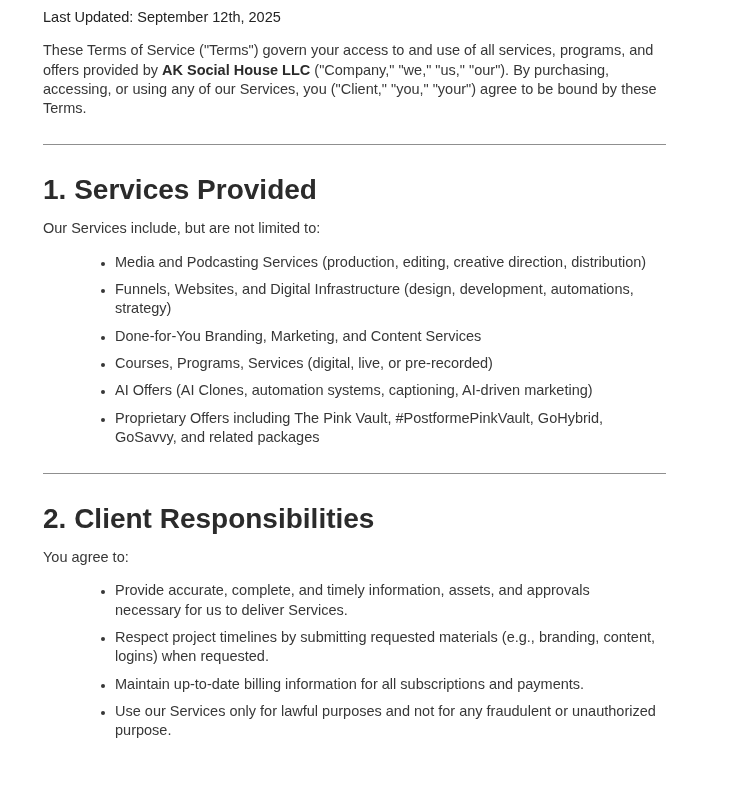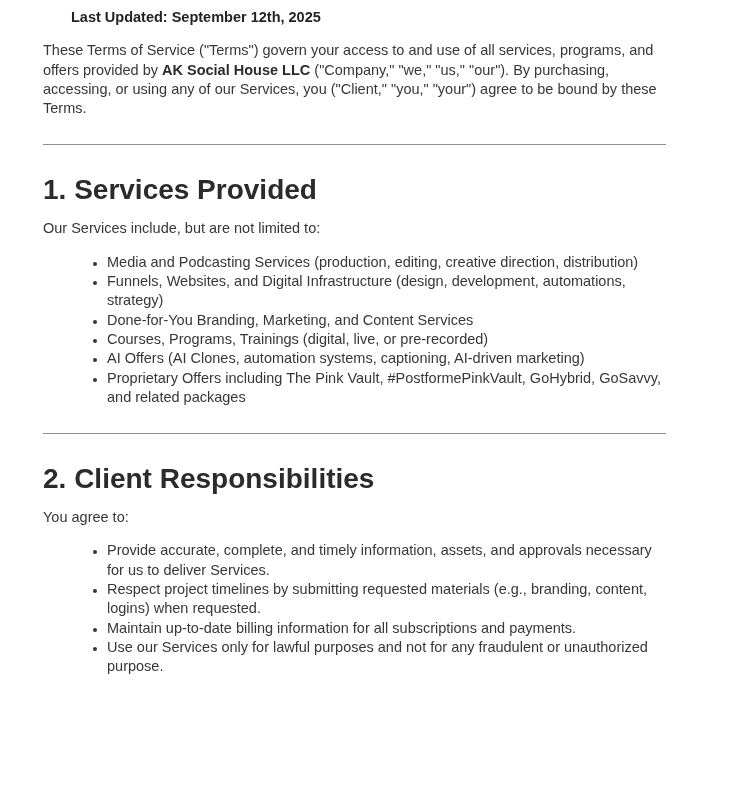--- a/index.html
+++ b/index.html
@@ -10,44 +10,43 @@
     padding: 8px 70px 30px 43px;
     font-family: "Liberation Sans", sans-serif;
     font-size: 14.5px;
     line-height: 19.3px;
     color: #373737;
     -webkit-font-smoothing: antialiased;
   }
   p { margin: 14px 0; }
   .last-updated {
     margin-top: 0;
-    font-weight: 700;
+    font-weight: 400;
     color: #232323;
-    margin-left: 28px;
   }
   strong { font-weight: 700; color: #2b2b2b; }
   hr {
     border: none;
     border-top: 1px solid #8f8f8f;
     margin: 26px 0 0 0;
   }
   h2 {
     font-size: 28px;
     line-height: 28px;
     font-weight: 700;
     color: #2b2b2b;
     margin: 31px 0 15px 0;
   }
   ul {
     margin: 14px 0;
     padding: 0 0 0 64px;
     list-style: disc outside;
   }
   li {
-    margin: 0;
+    margin: 8px;
     padding: 0;
   }
   li::marker { font-size: 0.85em; }
 </style>
 </head>
 <body>
 
 <main>
 
   <p class="last-updated">Last Updated: September 12th, 2025</p>
@@ -56,21 +55,21 @@
 
   <hr>
 
   <section>
     <h2>1. Services Provided</h2>
     <p>Our Services include, but are not limited to:</p>
     <ul>
       <li>Media and Podcasting Services (production, editing, creative direction, distribution)</li>
       <li>Funnels, Websites, and Digital Infrastructure (design, development, automations, strategy)</li>
       <li>Done-for-You Branding, Marketing, and Content Services</li>
-      <li>Courses, Programs, Trainings (digital, live, or pre-recorded)</li>
+      <li>Courses, Programs, Services (digital, live, or pre-recorded)</li>
       <li>AI Offers (AI Clones, automation systems, captioning, AI-driven marketing)</li>
       <li>Proprietary Offers including The Pink Vault, #PostformePinkVault, GoHybrid, GoSavvy, and related packages</li>
     </ul>
   </section>
 
   <hr>
 
   <section>
     <h2>2. Client Responsibilities</h2>
     <p>You agree to:</p>

